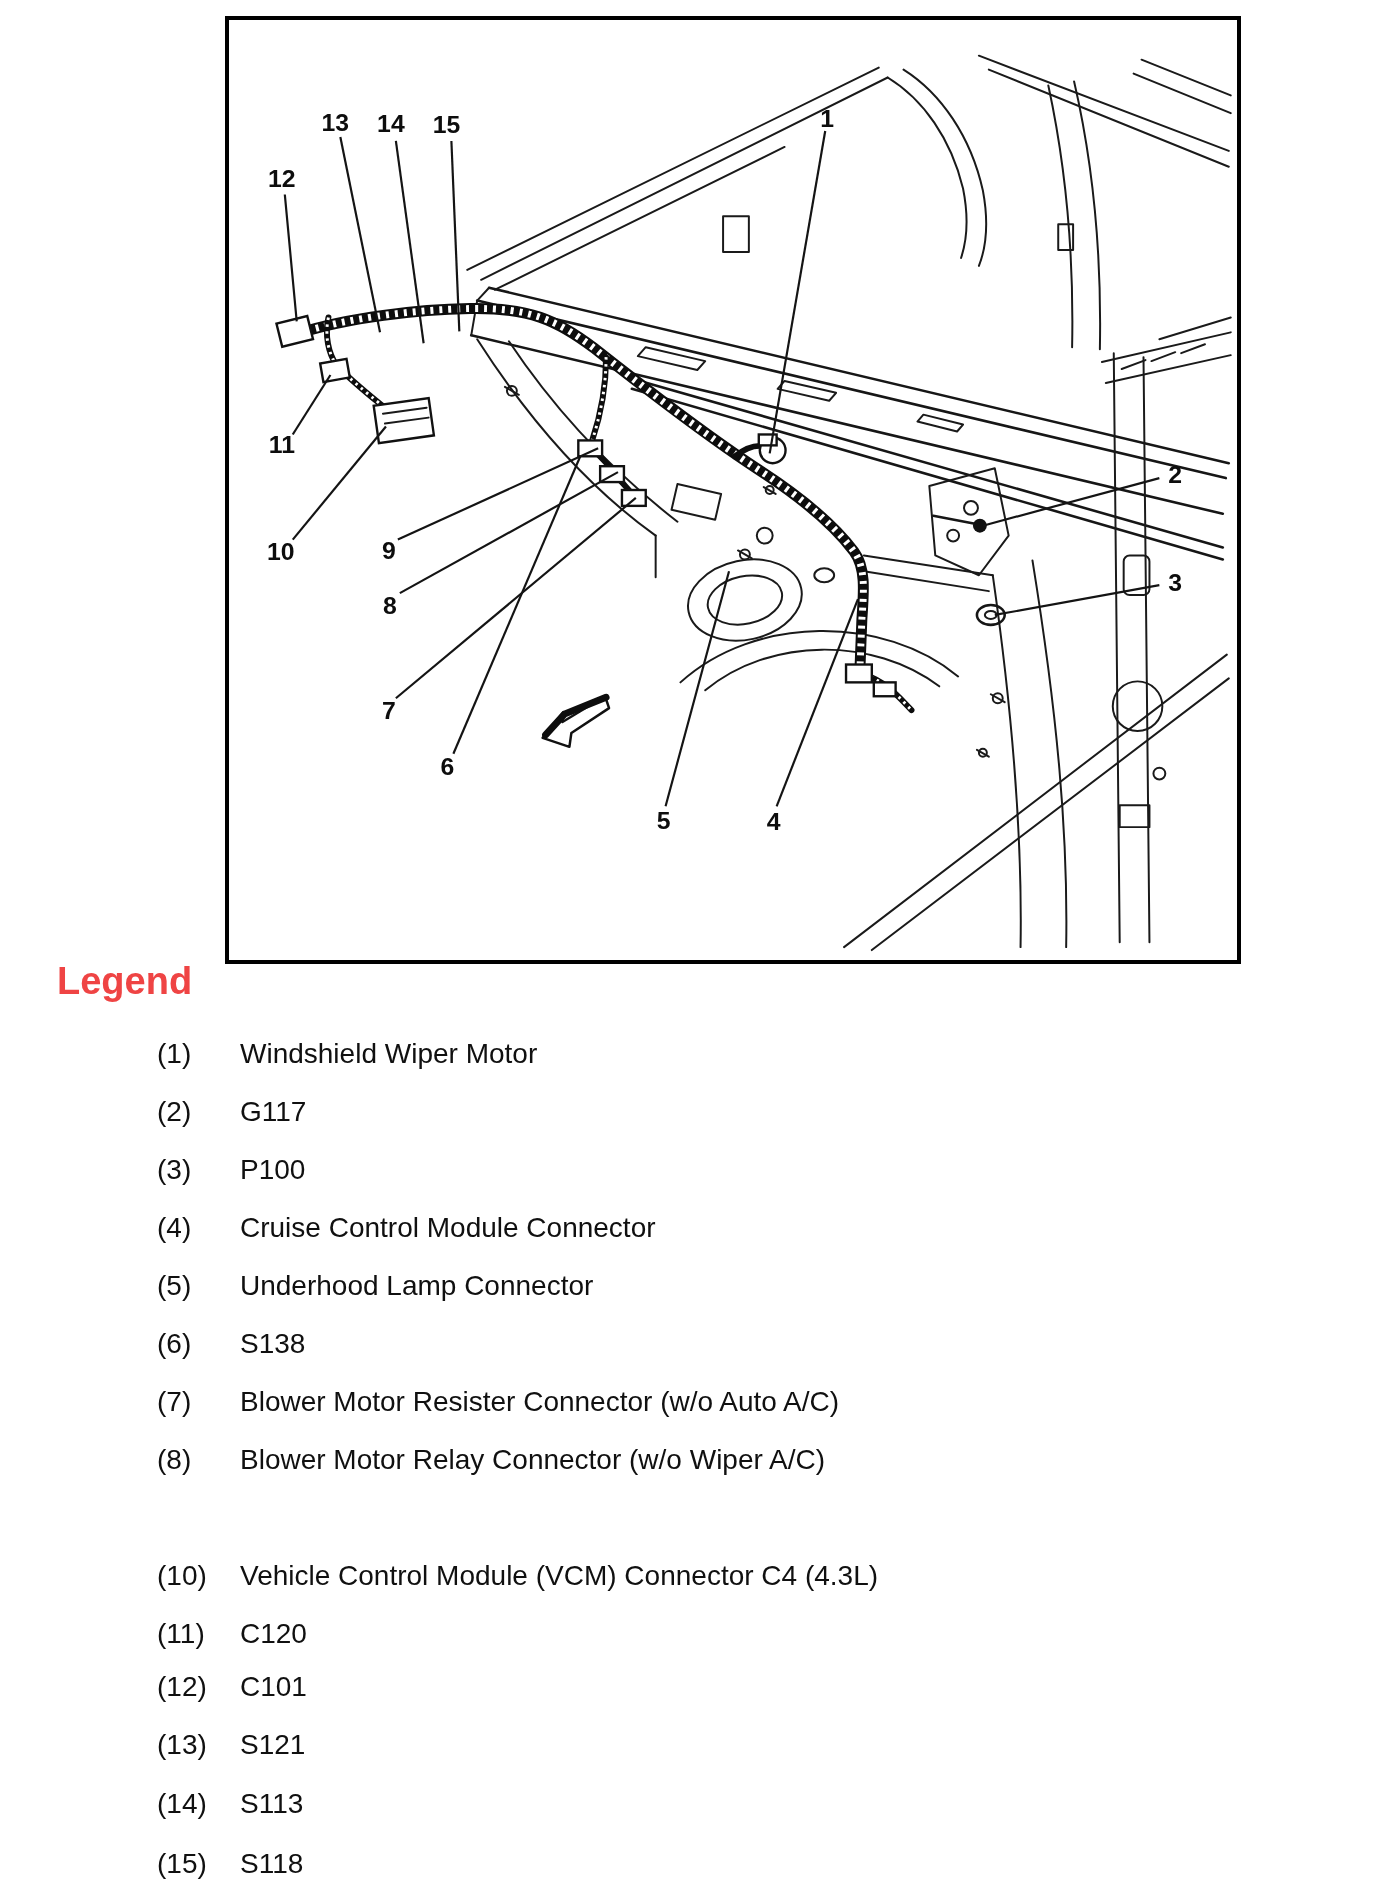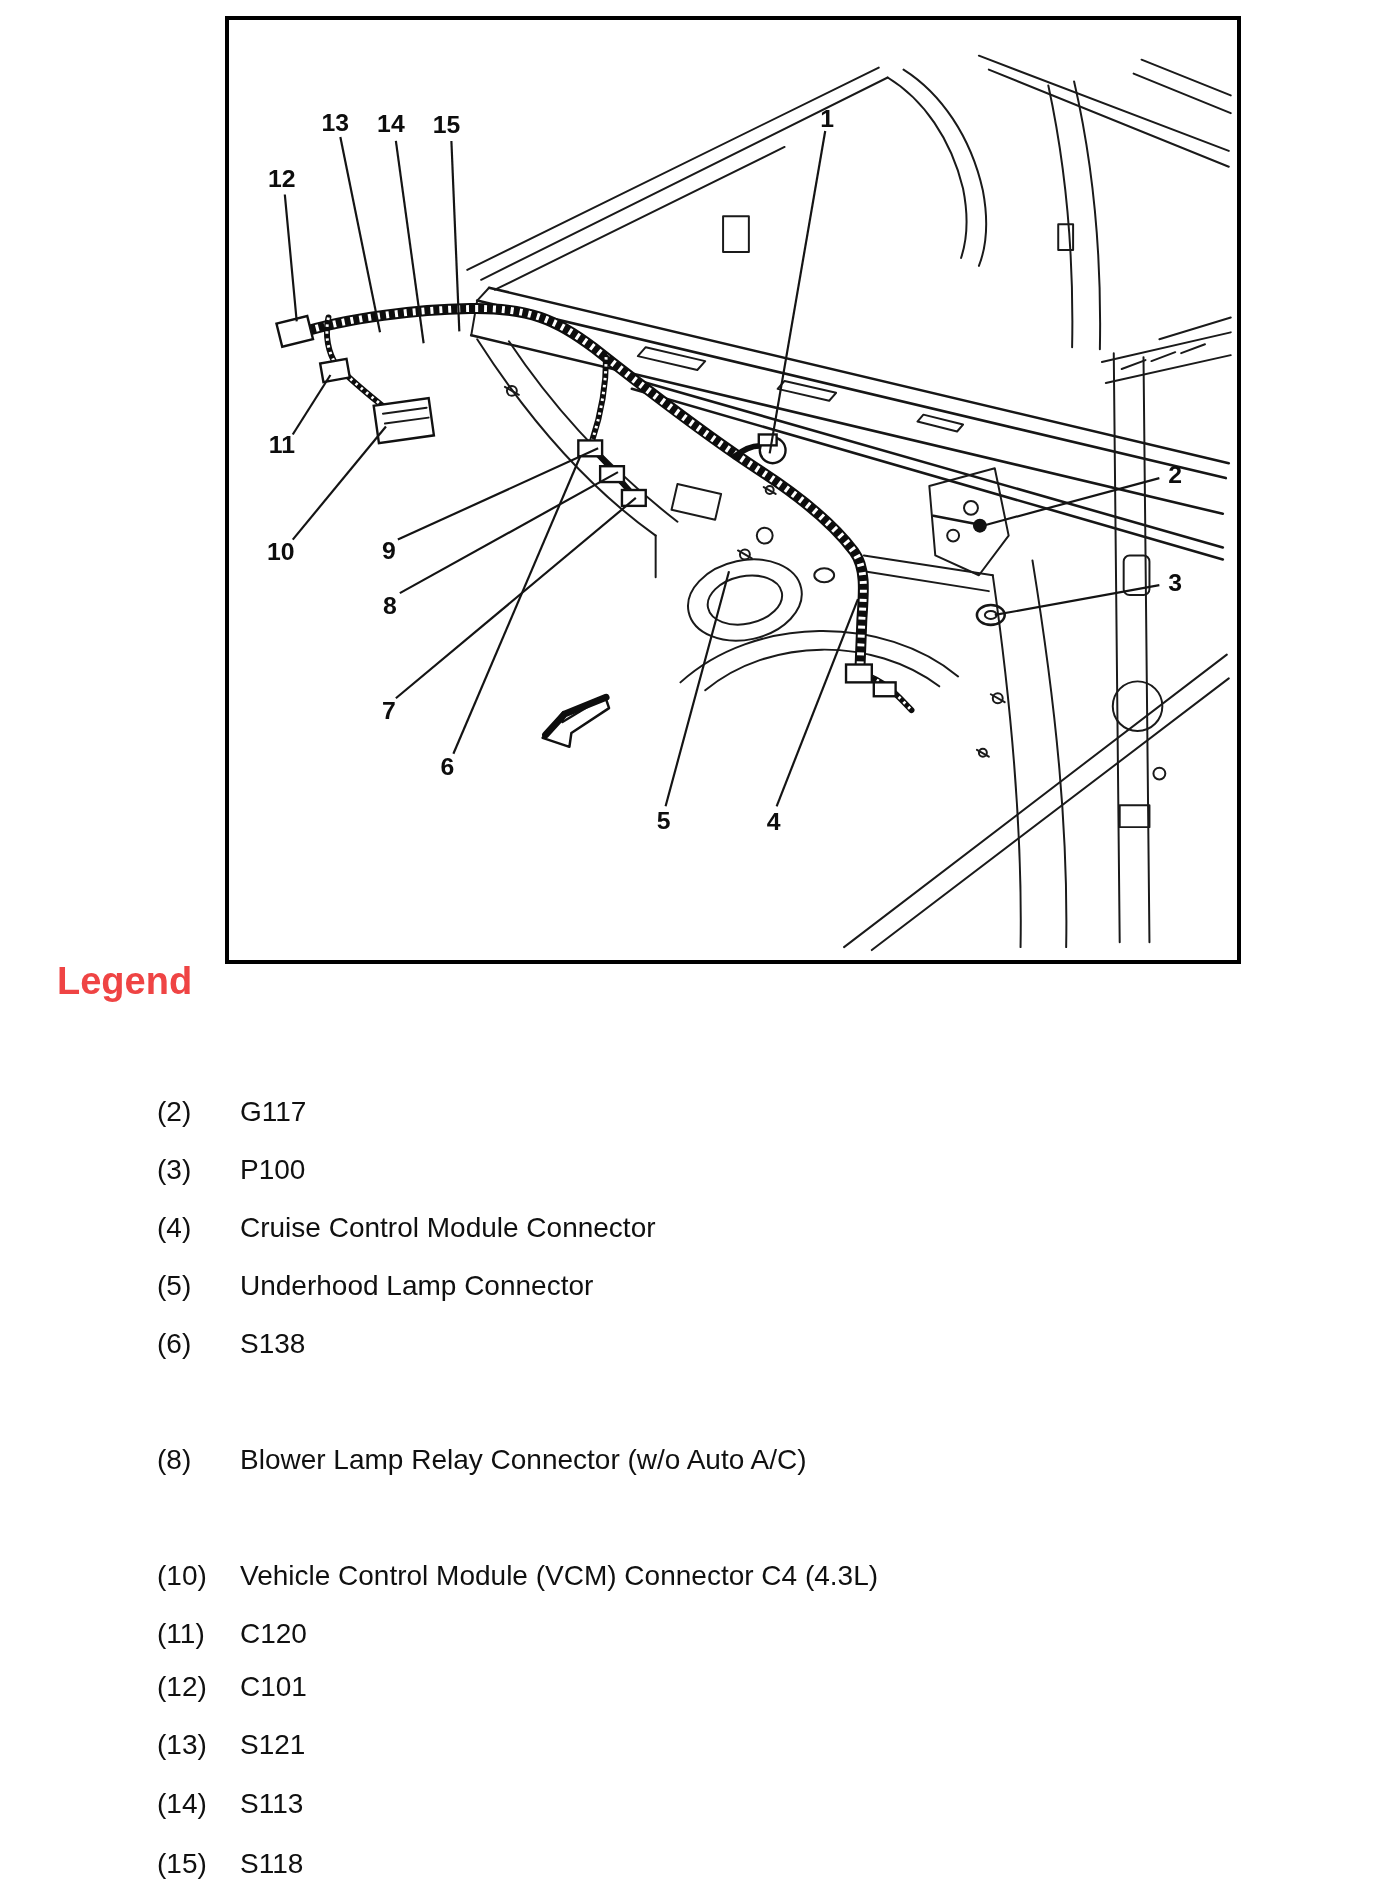--- a/index.html
+++ b/index.html
@@ -202,26 +202,28 @@
         <text class="co" text-anchor="middle" x="107" y="112">13</text>
         <text class="co" text-anchor="middle" x="163" y="113">14</text>
         <text class="co" text-anchor="middle" x="219" y="114">15</text>
       </g>
     </svg>
   </div>
 
   <div class="legend-title">Legend</div>
 
   <div class="legend-list">
+    <div class="legend-row" style="top:0px"><span class="num">(1)</span><span class="lbl">Windshield Wiper Motor</span></div>
     <div class="legend-row" style="top:58px"><span class="num">(2)</span><span class="lbl">G117</span></div>
     <div class="legend-row" style="top:116px"><span class="num">(3)</span><span class="lbl">P100</span></div>
     <div class="legend-row" style="top:174px"><span class="num">(4)</span><span class="lbl">Cruise Control Module Connector</span></div>
     <div class="legend-row" style="top:232px"><span class="num">(5)</span><span class="lbl">Underhood Lamp Connector</span></div>
     <div class="legend-row" style="top:290px"><span class="num">(6)</span><span class="lbl">S138</span></div>
-    <div class="legend-row" style="top:406px"><span class="num">(8)</span><span class="lbl">Blower Lamp Relay Connector (w/o Auto A/C)</span></div>
+    <div class="legend-row" style="top:348px"><span class="num">(7)</span><span class="lbl">Blower Motor Resister Connector (w/o Auto A/C)</span></div>
+    <div class="legend-row" style="top:406px"><span class="num">(8)</span><span class="lbl">Blower Motor Relay Connector (w/o Wiper A/C)</span></div>
     <div class="legend-row" style="top:522px"><span class="num">(10)</span><span class="lbl">Vehicle Control Module (VCM) Connector C4 (4.3L)</span></div>
     <div class="legend-row" style="top:580px"><span class="num">(11)</span><span class="lbl">C120</span></div>
     <div class="legend-row" style="top:633px"><span class="num">(12)</span><span class="lbl">C101</span></div>
     <div class="legend-row" style="top:691px"><span class="num">(13)</span><span class="lbl">S121</span></div>
     <div class="legend-row" style="top:750px"><span class="num">(14)</span><span class="lbl">S113</span></div>
     <div class="legend-row" style="top:810px"><span class="num">(15)</span><span class="lbl">S118</span></div>
   </div>
 
 </div>
 

